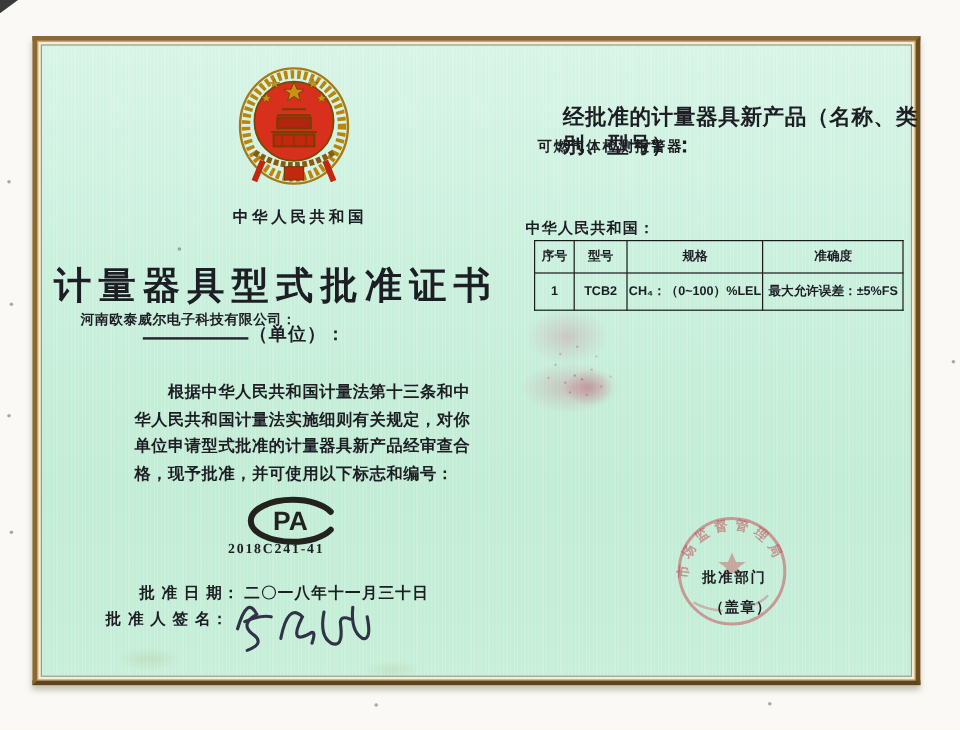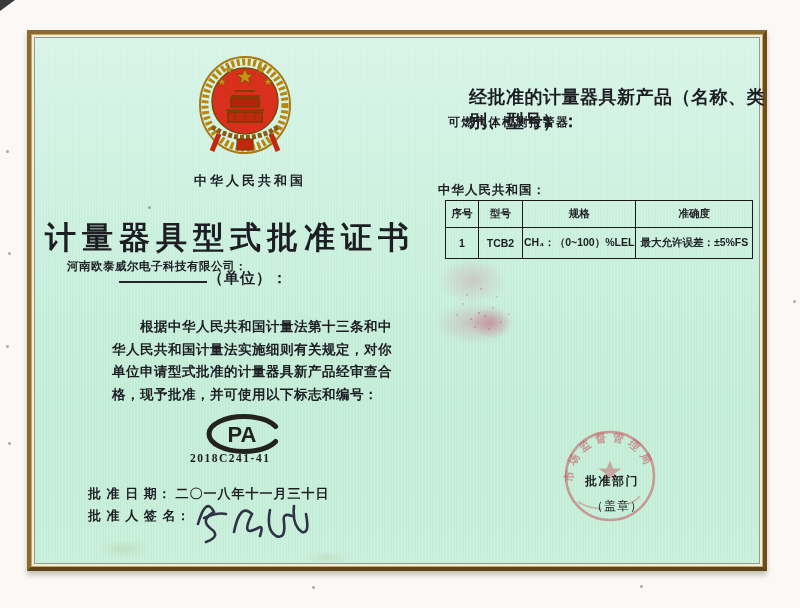--- a/index.html
+++ b/index.html
@@ -60,40 +60,40 @@
   .company{left:67px;top:259px;z-index:5;font-size:11.5px;font-weight:700;letter-spacing:.5px;}
   .underline{left:119px;top:281px;width:88px;height:2px;background:#23232c;z-index:5;}
   .unit{left:208px;top:269px;z-index:5;font-size:15px;font-weight:700;letter-spacing:1px;}
   .body-par{left:112px;top:316px;width:284px;z-index:5;
     font-size:13.5px;font-weight:700;line-height:22.5px;letter-spacing:.5px;}
   .body-par .l1{padding-left:28px;}
   .cpa-num{left:190px;top:452px;width:110px;z-index:5;
     font-family:"Liberation Serif","DejaVu Serif",serif;
     font-size:11.5px;font-weight:700;letter-spacing:1.5px;}
   .date-row{left:88px;top:485px;z-index:5;font-size:13px;font-weight:700;}
-  .date-row .lbl{letter-spacing:1px;}
+  .date-row .lbl{letter-spacing:1px;margin-left:28px;}
   .date-row .val{letter-spacing:1px;}
   .signer-row{left:88px;top:507px;z-index:5;font-size:13px;font-weight:700;letter-spacing:1px;}
   
   .prod-heading{left:447px;top:85px;z-index:5;font-size:18px;font-weight:700;letter-spacing:.5px;margin-left:22px;}
   .prod-name{left:448px;top:114px;width:270px;text-align:left;z-index:5;
     font-size:12px;font-weight:700;letter-spacing:1.5px;}
   .spec-heading{left:438px;top:182px;z-index:5;font-size:12.5px;font-weight:700;letter-spacing:1px;}
   table.spec{position:absolute;left:445px;top:200px;z-index:5;
     border-collapse:collapse;table-layout:fixed;}
   table.spec th,table.spec td{
     border:1.6px solid #1a1a1a;text-align:center;vertical-align:middle;
     font-size:10.5px;font-weight:700;padding:0 1px;overflow:hidden;white-space:nowrap;}
   table.spec th{height:26px;}
   table.spec td{height:30px;}
   .col-no{width:33px;}.col-model{width:44px;}.col-spec{width:103px;}.col-acc{width:117px;}
   
   .seal-svg{left:558px;top:424px;z-index:4;}
   .dept-label{left:585px;top:473px;z-index:5;font-size:12px;font-weight:700;letter-spacing:1.5px;}
-  .stamp-label{left:591px;top:498px;z-index:5;font-size:12px;font-weight:400;letter-spacing:1px;}
+  .stamp-label{left:591px;top:498px;z-index:5;font-size:12px;font-weight:700;letter-spacing:1px;}
   .sig-svg{left:190px;top:488px;z-index:6;}
   .emblem-svg{left:197px;top:55px;z-index:5;}
   .cpa-svg{left:203px;top:413px;z-index:5;}
 </style>
 </head>
 <body>
 
 <div id="page">
 
   <div class="abs corner-mark"></div>

